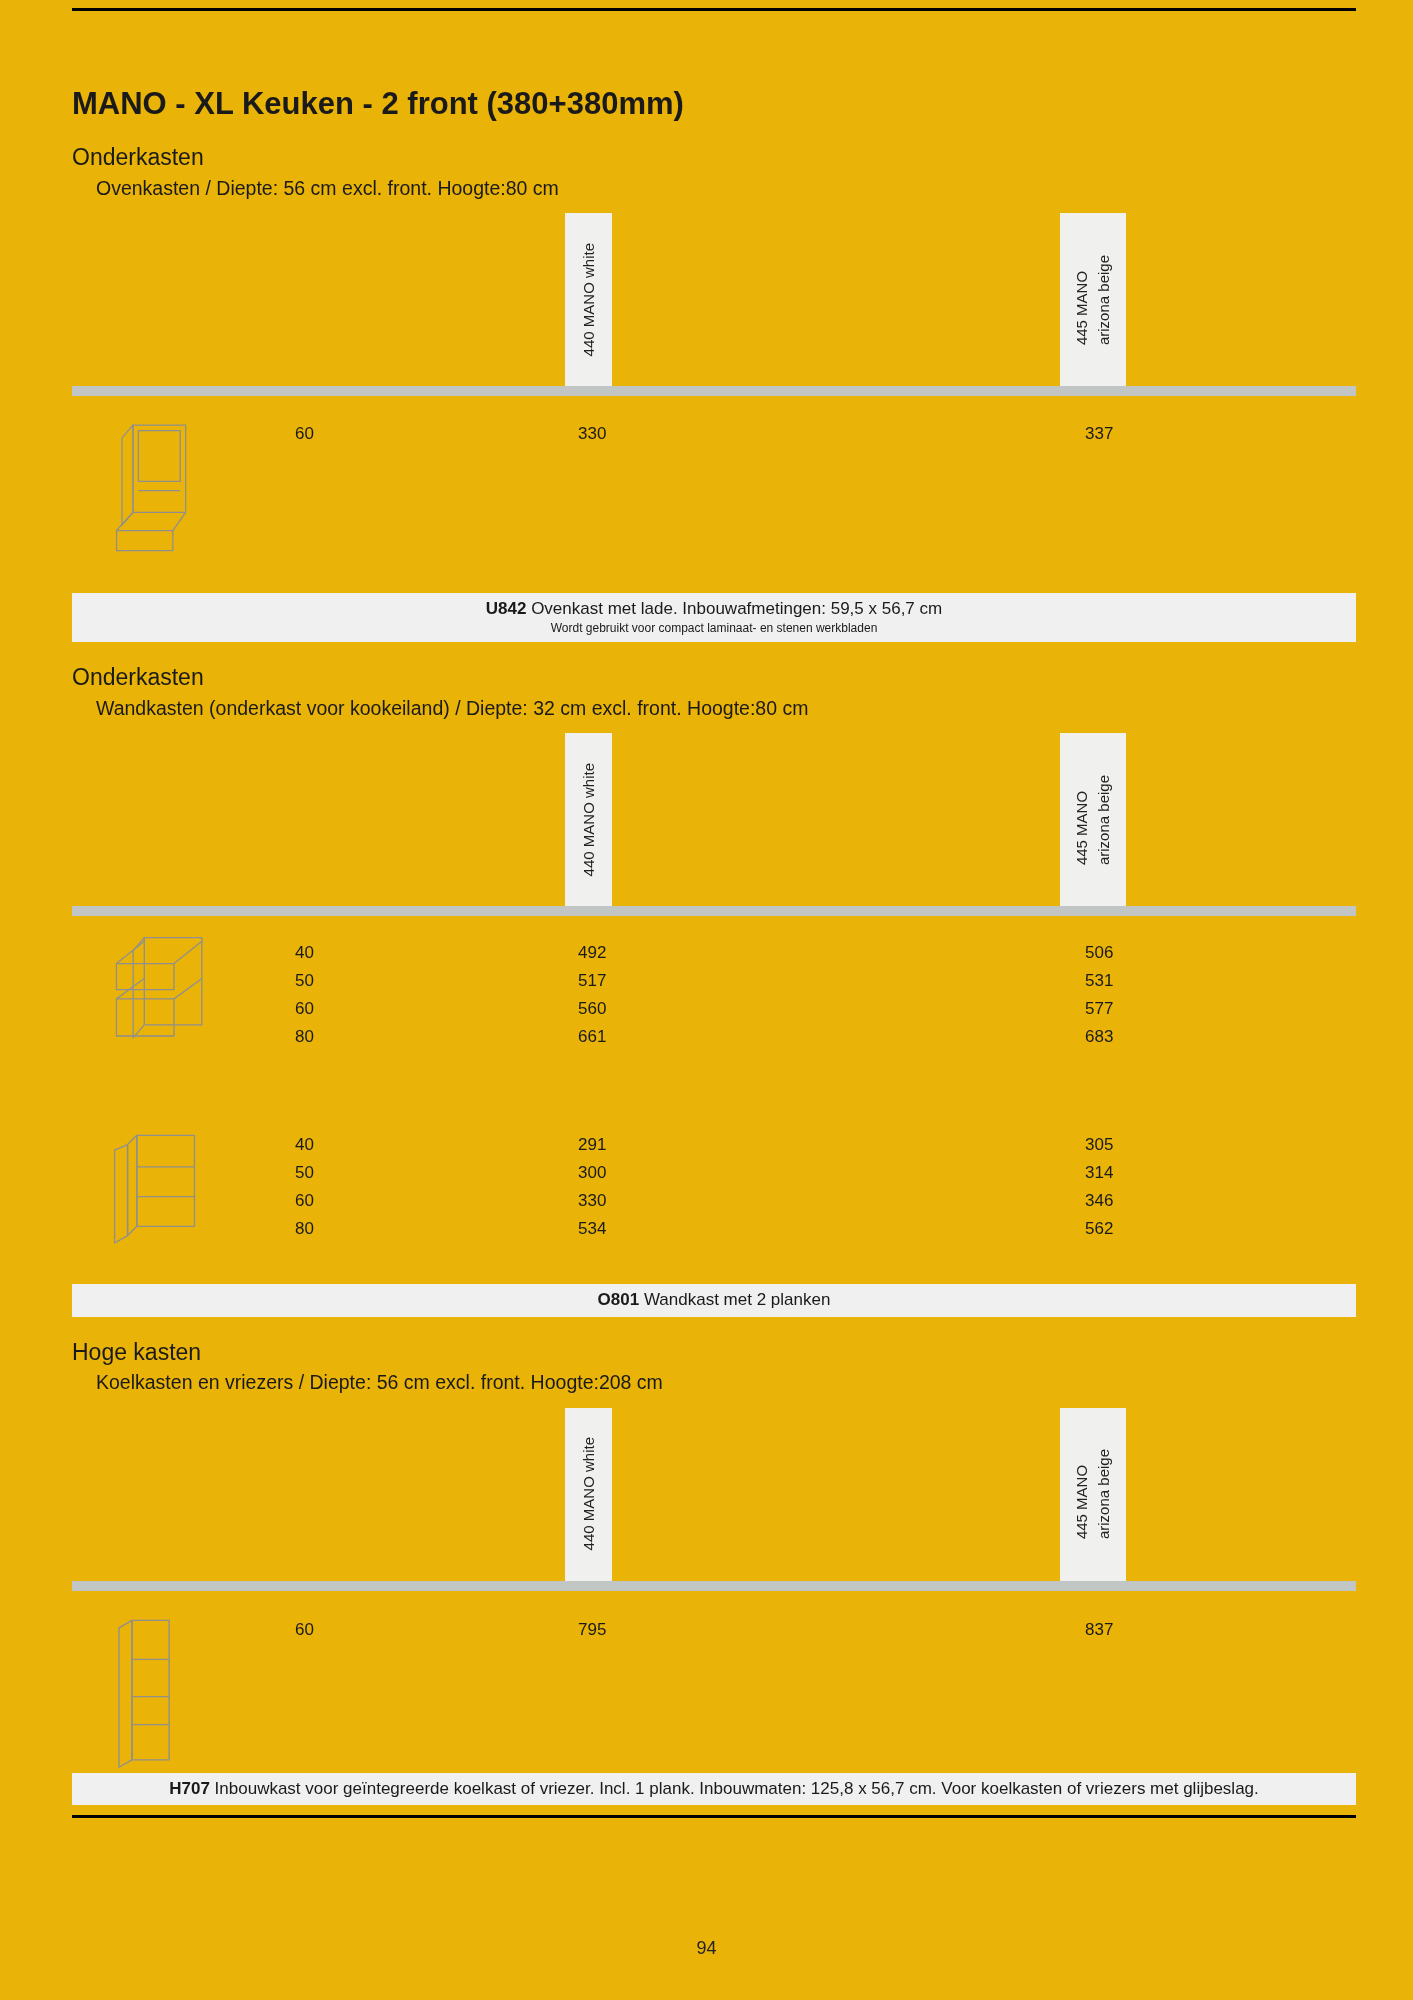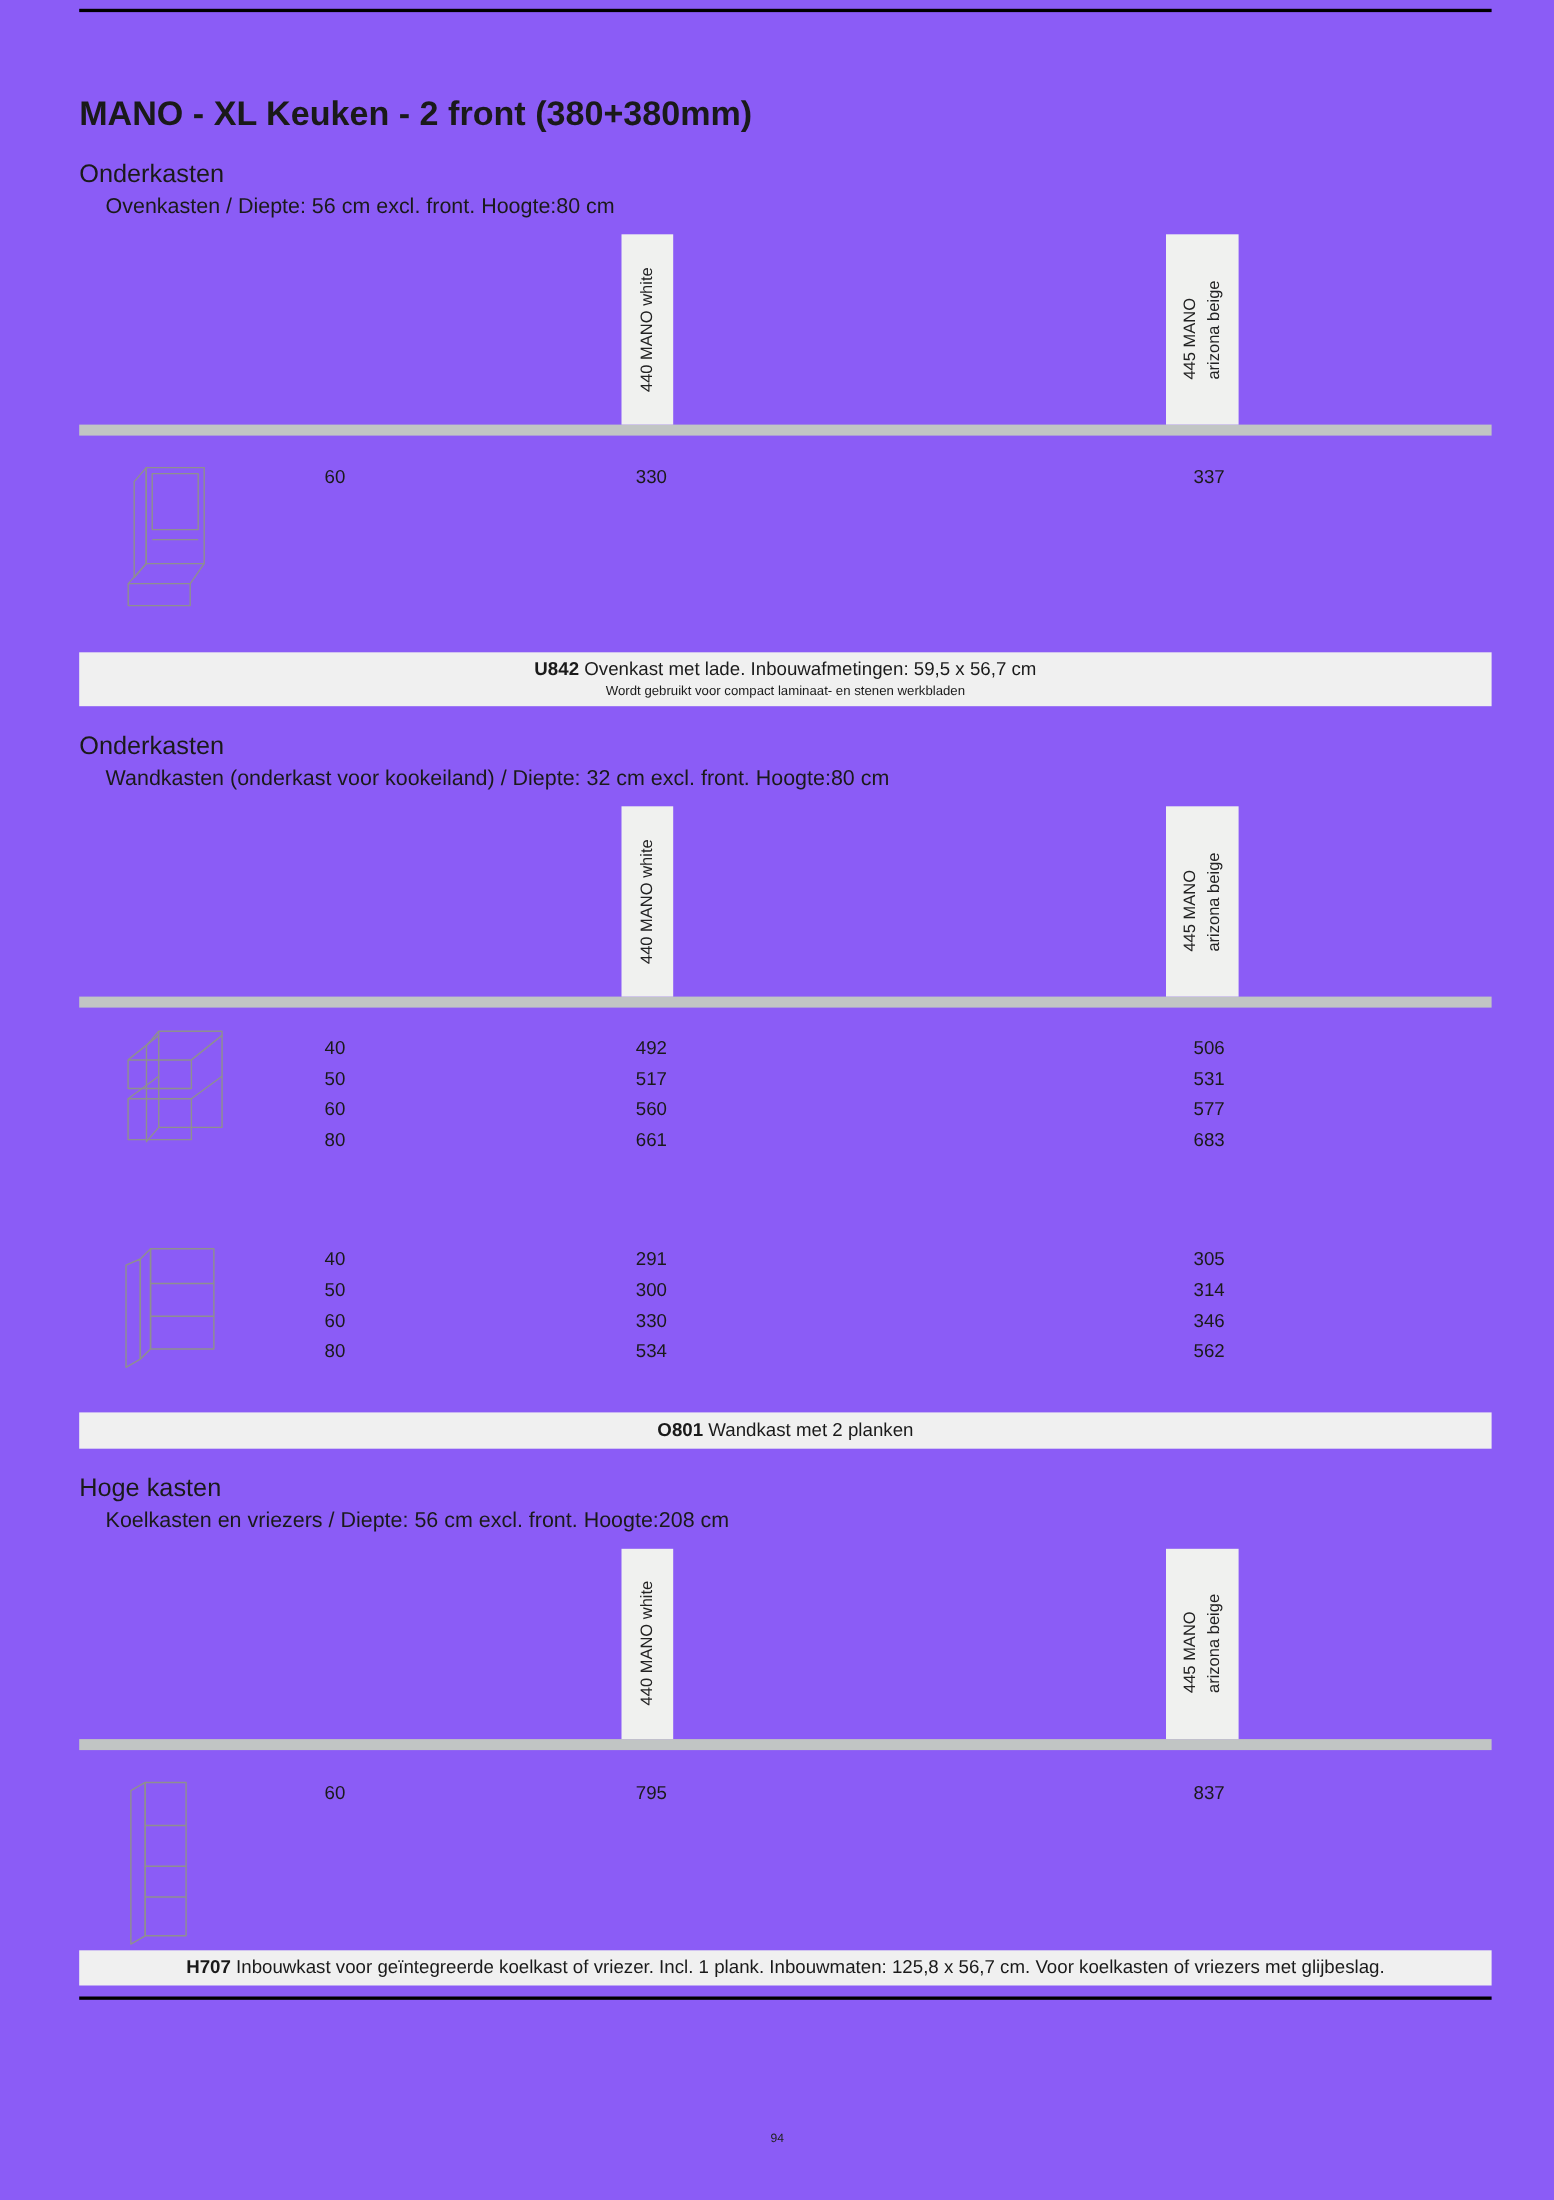--- a/index.html
+++ b/index.html
@@ -1,20 +1,20 @@
 <!DOCTYPE html>
 <html><head>
 <meta charset="utf-8">
 <style>
   * { margin:0; padding:0; box-sizing:border-box; }
   html,body { background:#888; }
   body { font-family:"Liberation Sans","DejaVu Sans",sans-serif; color:#1a1a1a; }
   .page {
     position:relative; width:1413px; height:2000px; margin:0 auto;
-    background:#8b5cf6; padding:8px 57px 0 72px; overflow:hidden;
+    background:#eab308; padding:8px 57px 0 72px; overflow:hidden;
   }
   .rule { height:3px; background:#000; }
   .page-title { margin-top:74px; font-size:31px; font-weight:bold; line-height:1.2; }
   .section-heading { margin-top:22px; font-size:23px; font-weight:normal; line-height:1.2; }
   .subheading { margin-top:4px; font-size:19.5px; line-height:1.25;margin-left:24px; }
 
   .col-band { position:relative; height:173px; margin-top:13px; }
   .colbox { position:absolute; top:0; bottom:0; background:#f0f1ef;
             display:flex; align-items:center; justify-content:center; }
   .colbox-1 { left:493px; width:47px; }
@@ -44,21 +44,21 @@
   .p-o801 .product-icon { top:-6px; width:118px; height:130px; }
   .p-h707 .product-rows { min-height:156px; margin-top:26px; }
   .p-h707 .product-icon { top:-4px; width:86px; height:158px; }
 
   .caption { background:#f0f0f0; padding:5px 10px 6px; font-size:17px; line-height:1.25;text-align:center; }
   .caption .code { font-weight:bold; }
   .caption .note { font-size:12px; line-height:1.25; margin-top:2px; }
 
   .bottom-rule { margin-top:10px; }
   .page-number { position:absolute; left:0; right:0; top:1938px;
-                 text-align:center; font-size:11px; color:#222; }
+                 text-align:center; font-size:18px; color:#222; }
 </style>
 </head>
 <body>
 
 <div class="page">
 
   <div class="rule"></div>
 
   <h1 class="page-title">MANO - XL Keuken - 2 front (380+380mm)</h1>
 

